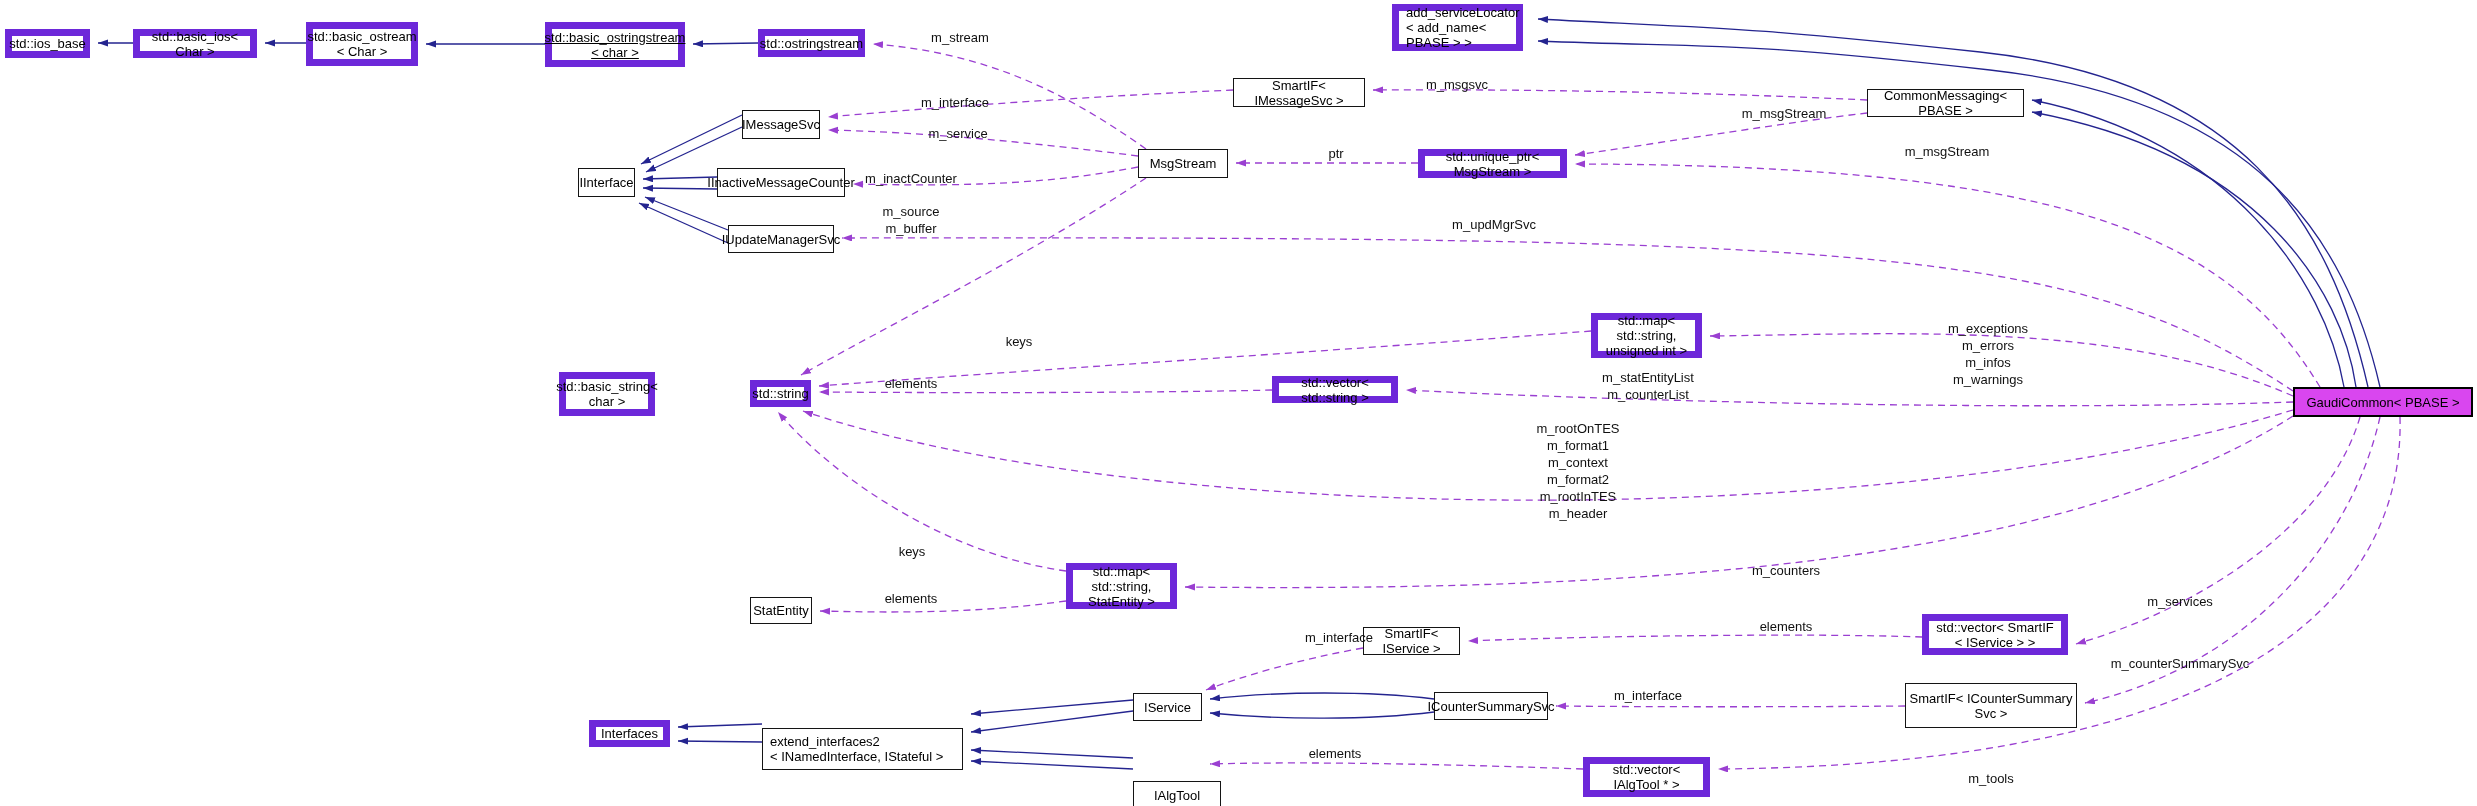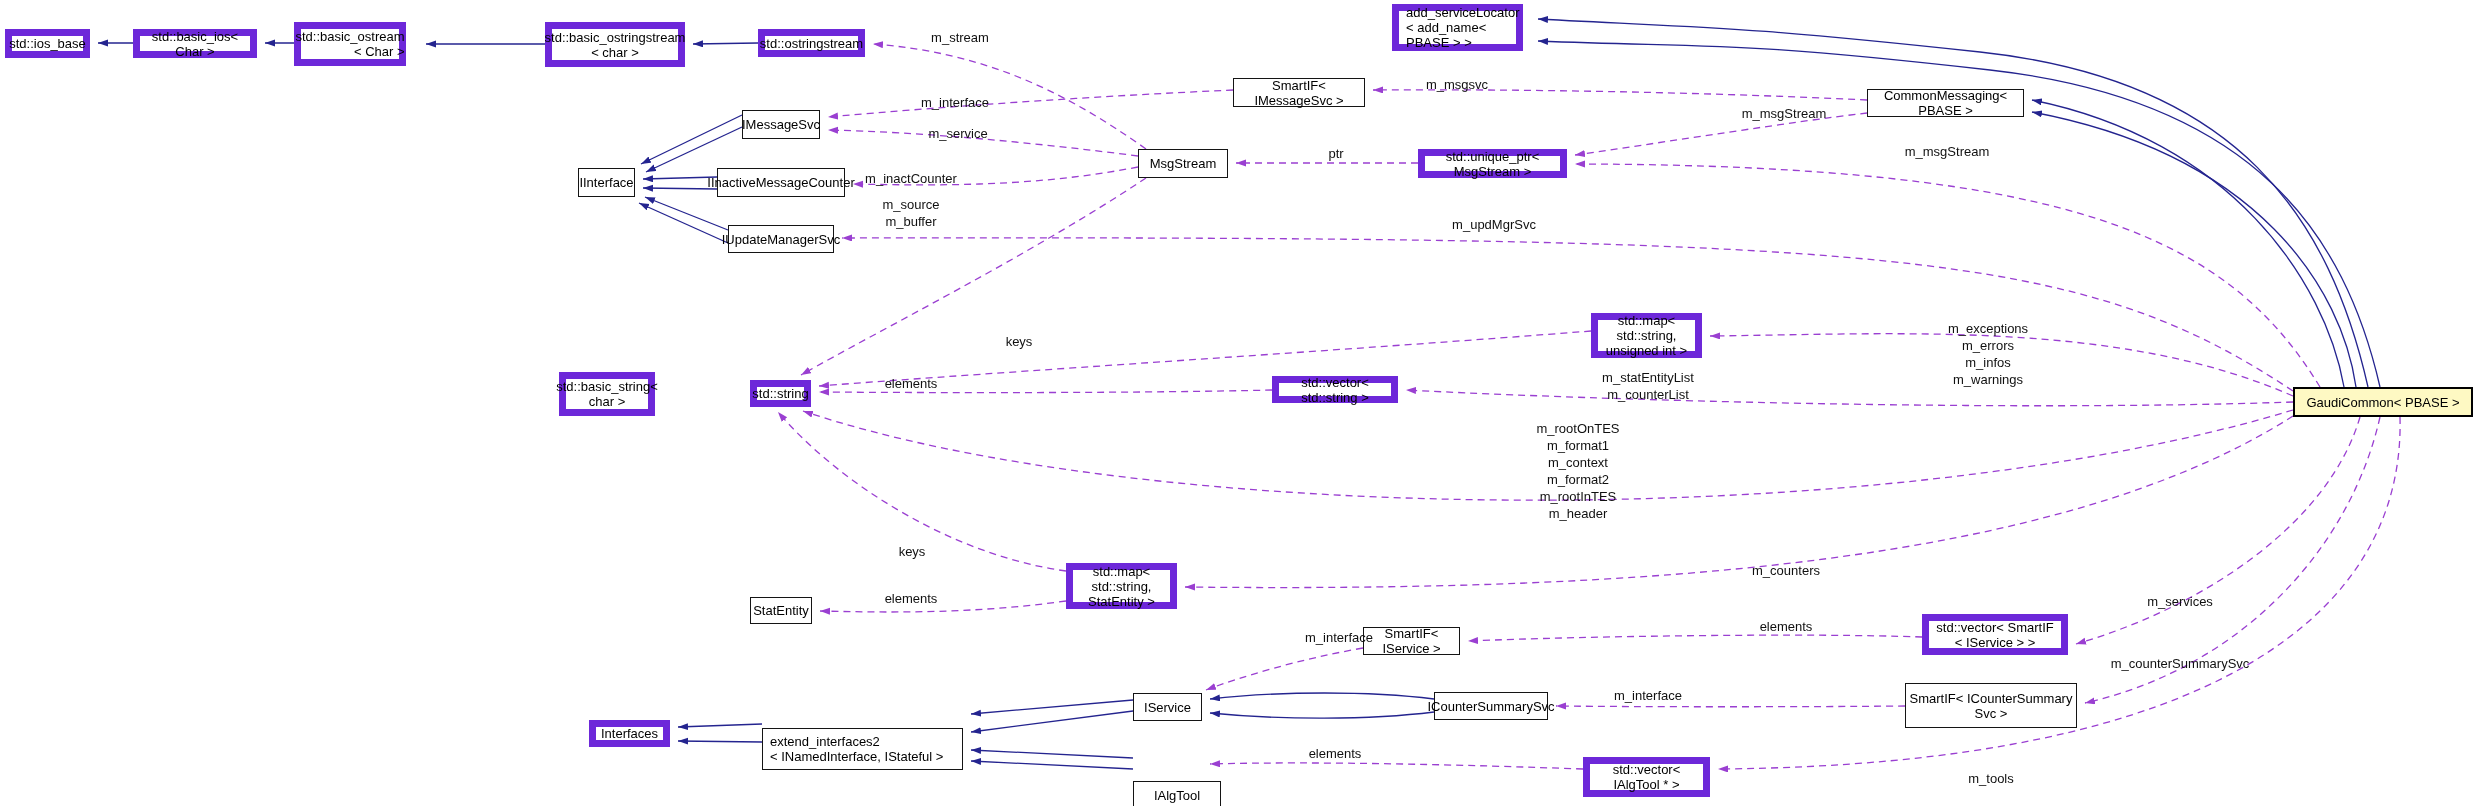--- a/index.html
+++ b/index.html
@@ -6,21 +6,21 @@
   body{width:2477px;height:806px;font-family:"Liberation Sans",sans-serif;}
   .canvas{position:relative;width:2477px;height:806px;background:#ffffff;overflow:hidden;}
   svg.edges{position:absolute;left:0;top:0;width:2477px;height:806px;}
   .node{
     position:absolute;display:flex;align-items:center;justify-content:center;
     text-align:center;white-space:pre-line;font-size:13px;line-height:15px;color:#000;
     background:#ffffff;box-sizing:border-box;z-index:2;
   }
   .node.ext{border:7px solid #6d28d9;}
   .node.cls{border:1.5px solid #141414;}
-  .node.highlight{border:2px solid #000;background:#fef9c3;}
+  .node.highlight{border:2px solid #000;background:#d946ef;}
   .node.left{justify-content:flex-start;text-align:left;padding-left:7px;}
   .edge-label{
     position:absolute;transform:translateX(-50%);font-size:13px;line-height:17px;
     color:#101010;white-space:pre-line;text-align:center;z-index:3;background:transparent;
   }
 </style>
 </head>
 <body>
 
 <div class="canvas">
@@ -85,23 +85,23 @@
       <path d="M1905,706 C1800,707 1650,707 1556,706" marker-end="url(#mb)"></path>
       <path d="M2400,417 C2405,610 2220,765 1718,769" marker-end="url(#mb)"></path>
       <path d="M1583,769 C1470,765 1320,761 1210,764" marker-end="url(#mb)"></path>
       <path d="M2293,391 C2080,250 1900,236 842,238" marker-end="url(#mb)"></path>
     </g>
   </svg>
 
   <div id="nodes">
       <div class="node ext" style="left: 5px; top: 29px; width: 85px; height: 29px;">std::ios_base</div>
       <div class="node ext" style="left: 133px; top: 29px; width: 124px; height: 29px;">std::basic_ios&lt; Char &gt;</div>
-      <div class="node ext" style="left: 294px; top: 22px; width: 112px; height: 44px; text-align: right;">std::basic_ostream
+      <div class="node ext" style="left: 306px; top: 22px; width: 112px; height: 44px;">std::basic_ostream
 &lt; Char &gt;</div>
-      <div class="node ext" style="left: 545px; top: 22px; width: 140px; height: 45px;">std::basic_ostringstream
+      <div class="node ext" style="left: 545px; top: 22px; width: 140px; height: 45px; text-decoration: underline;">std::basic_ostringstream
 &lt; char &gt;</div>
       <div class="node ext" style="left: 758px; top: 29px; width: 107px; height: 28px;">std::ostringstream</div>
       <div class="node ext left" style="left: 1392px; top: 4px; width: 131px; height: 47px;">add_serviceLocator
 &lt; add_name&lt; PBASE &gt; &gt;</div>
       <div class="node cls" style="left: 1233px; top: 78px; width: 132px; height: 29px;">SmartIF&lt; IMessageSvc &gt;</div>
       <div class="node cls" style="left: 1867px; top: 89px; width: 157px; height: 28px;">CommonMessaging&lt; PBASE &gt;</div>
       <div class="node cls" style="left: 742px; top: 110px; width: 78px; height: 29px;">IMessageSvc</div>
       <div class="node cls" style="left: 578px; top: 168px; width: 57px; height: 29px;">IInterface</div>
       <div class="node cls" style="left: 717px; top: 168px; width: 128px; height: 29px;">IInactiveMessageCounter</div>
       <div class="node cls" style="left: 728px; top: 225px; width: 106px; height: 28px;">IUpdateManagerSvc</div>
@@ -132,21 +132,21 @@
     </div>
   <div id="edge-labels">
       <div class="edge-label" style="left: 960px; top: 29px;">m_stream</div>
       <div class="edge-label" style="left: 1457px; top: 76px;">m_msgsvc</div>
       <div class="edge-label" style="left: 955px; top: 94px;">m_interface</div>
       <div class="edge-label" style="left: 1784px; top: 105px;">m_msgStream</div>
       <div class="edge-label" style="left: 958px; top: 125px;">m_service</div>
       <div class="edge-label" style="left: 1947px; top: 143px;">m_msgStream</div>
       <div class="edge-label" style="left: 1336px; top: 145px;">ptr</div>
       <div class="edge-label" style="left: 911px; top: 170px;">m_inactCounter</div>
-      <div class="edge-label" style="left: 911px; top: 196px;">m_source
+      <div class="edge-label" style="left: 911px; top: 203px;">m_source
 m_buffer</div>
       <div class="edge-label" style="left: 1494px; top: 216px;">m_updMgrSvc</div>
       <div class="edge-label" style="left: 1988px; top: 272px; margin-top: 48px;">m_exceptions
 m_errors
 m_infos
 m_warnings</div>
       <div class="edge-label" style="left: 1019px; top: 333px;">keys</div>
       <div class="edge-label" style="left: 911px; top: 375px;">elements</div>
       <div class="edge-label" style="left: 1648px; top: 369px;">m_statEntityList
 m_counterList</div>

